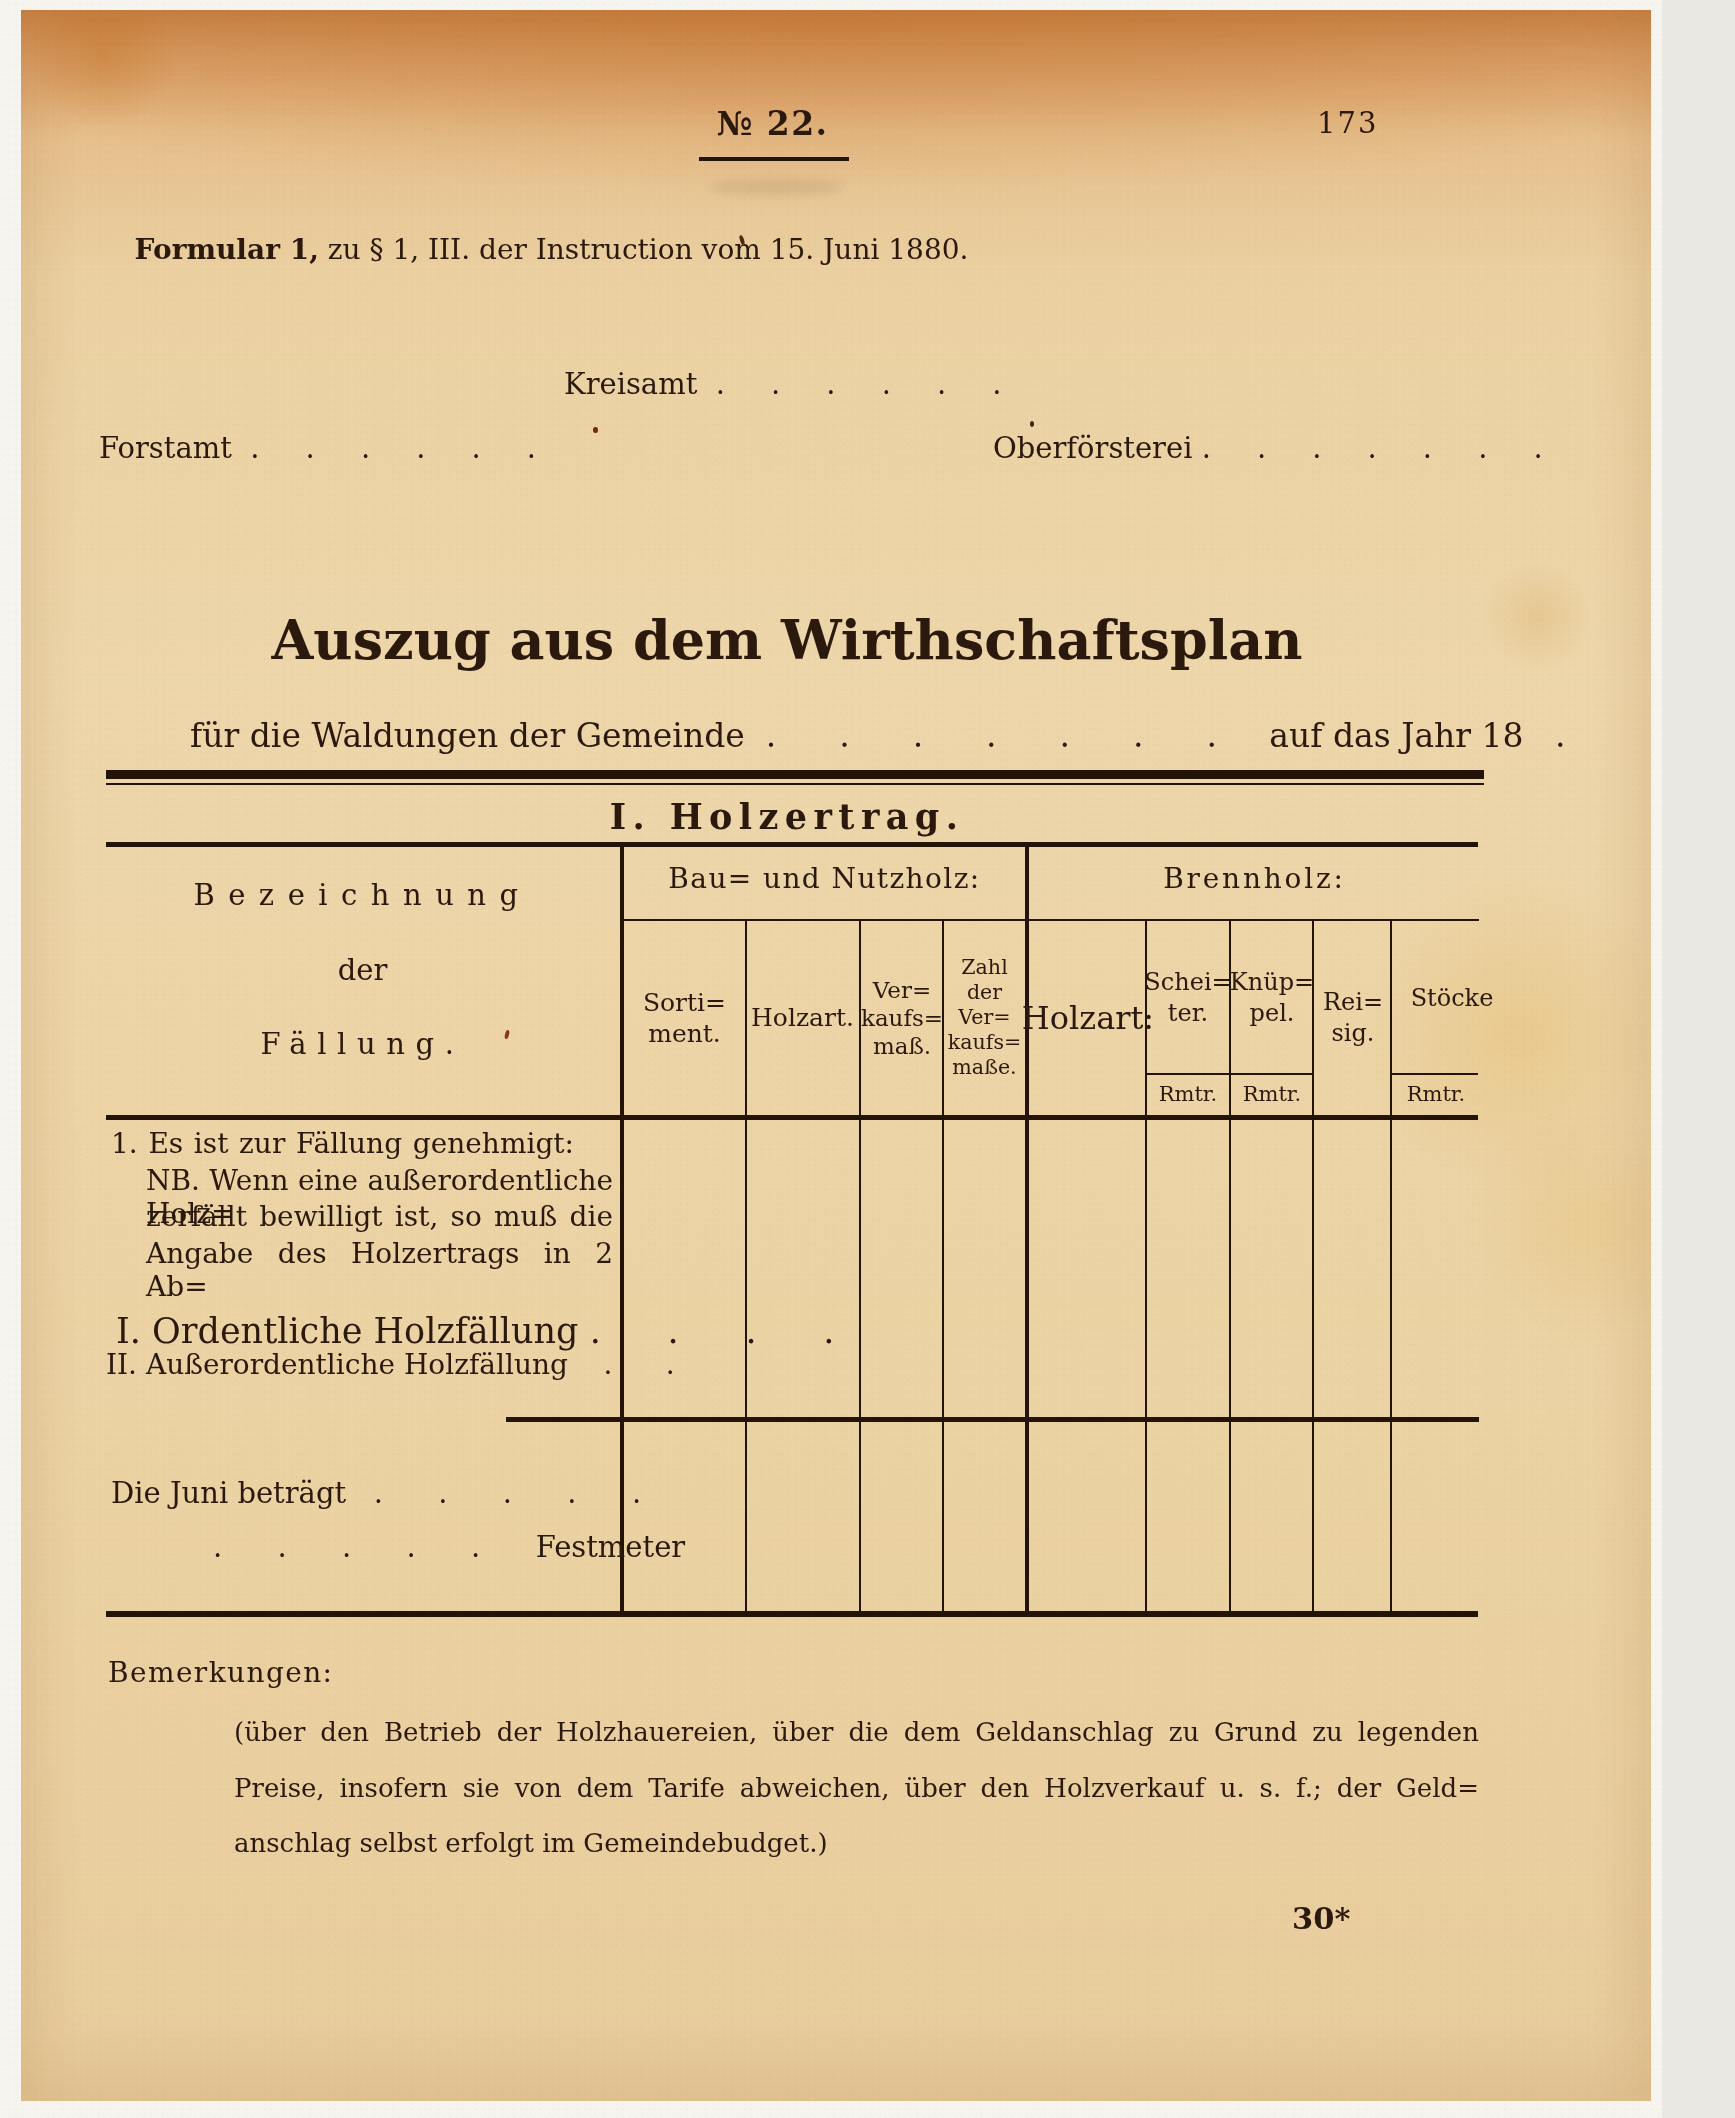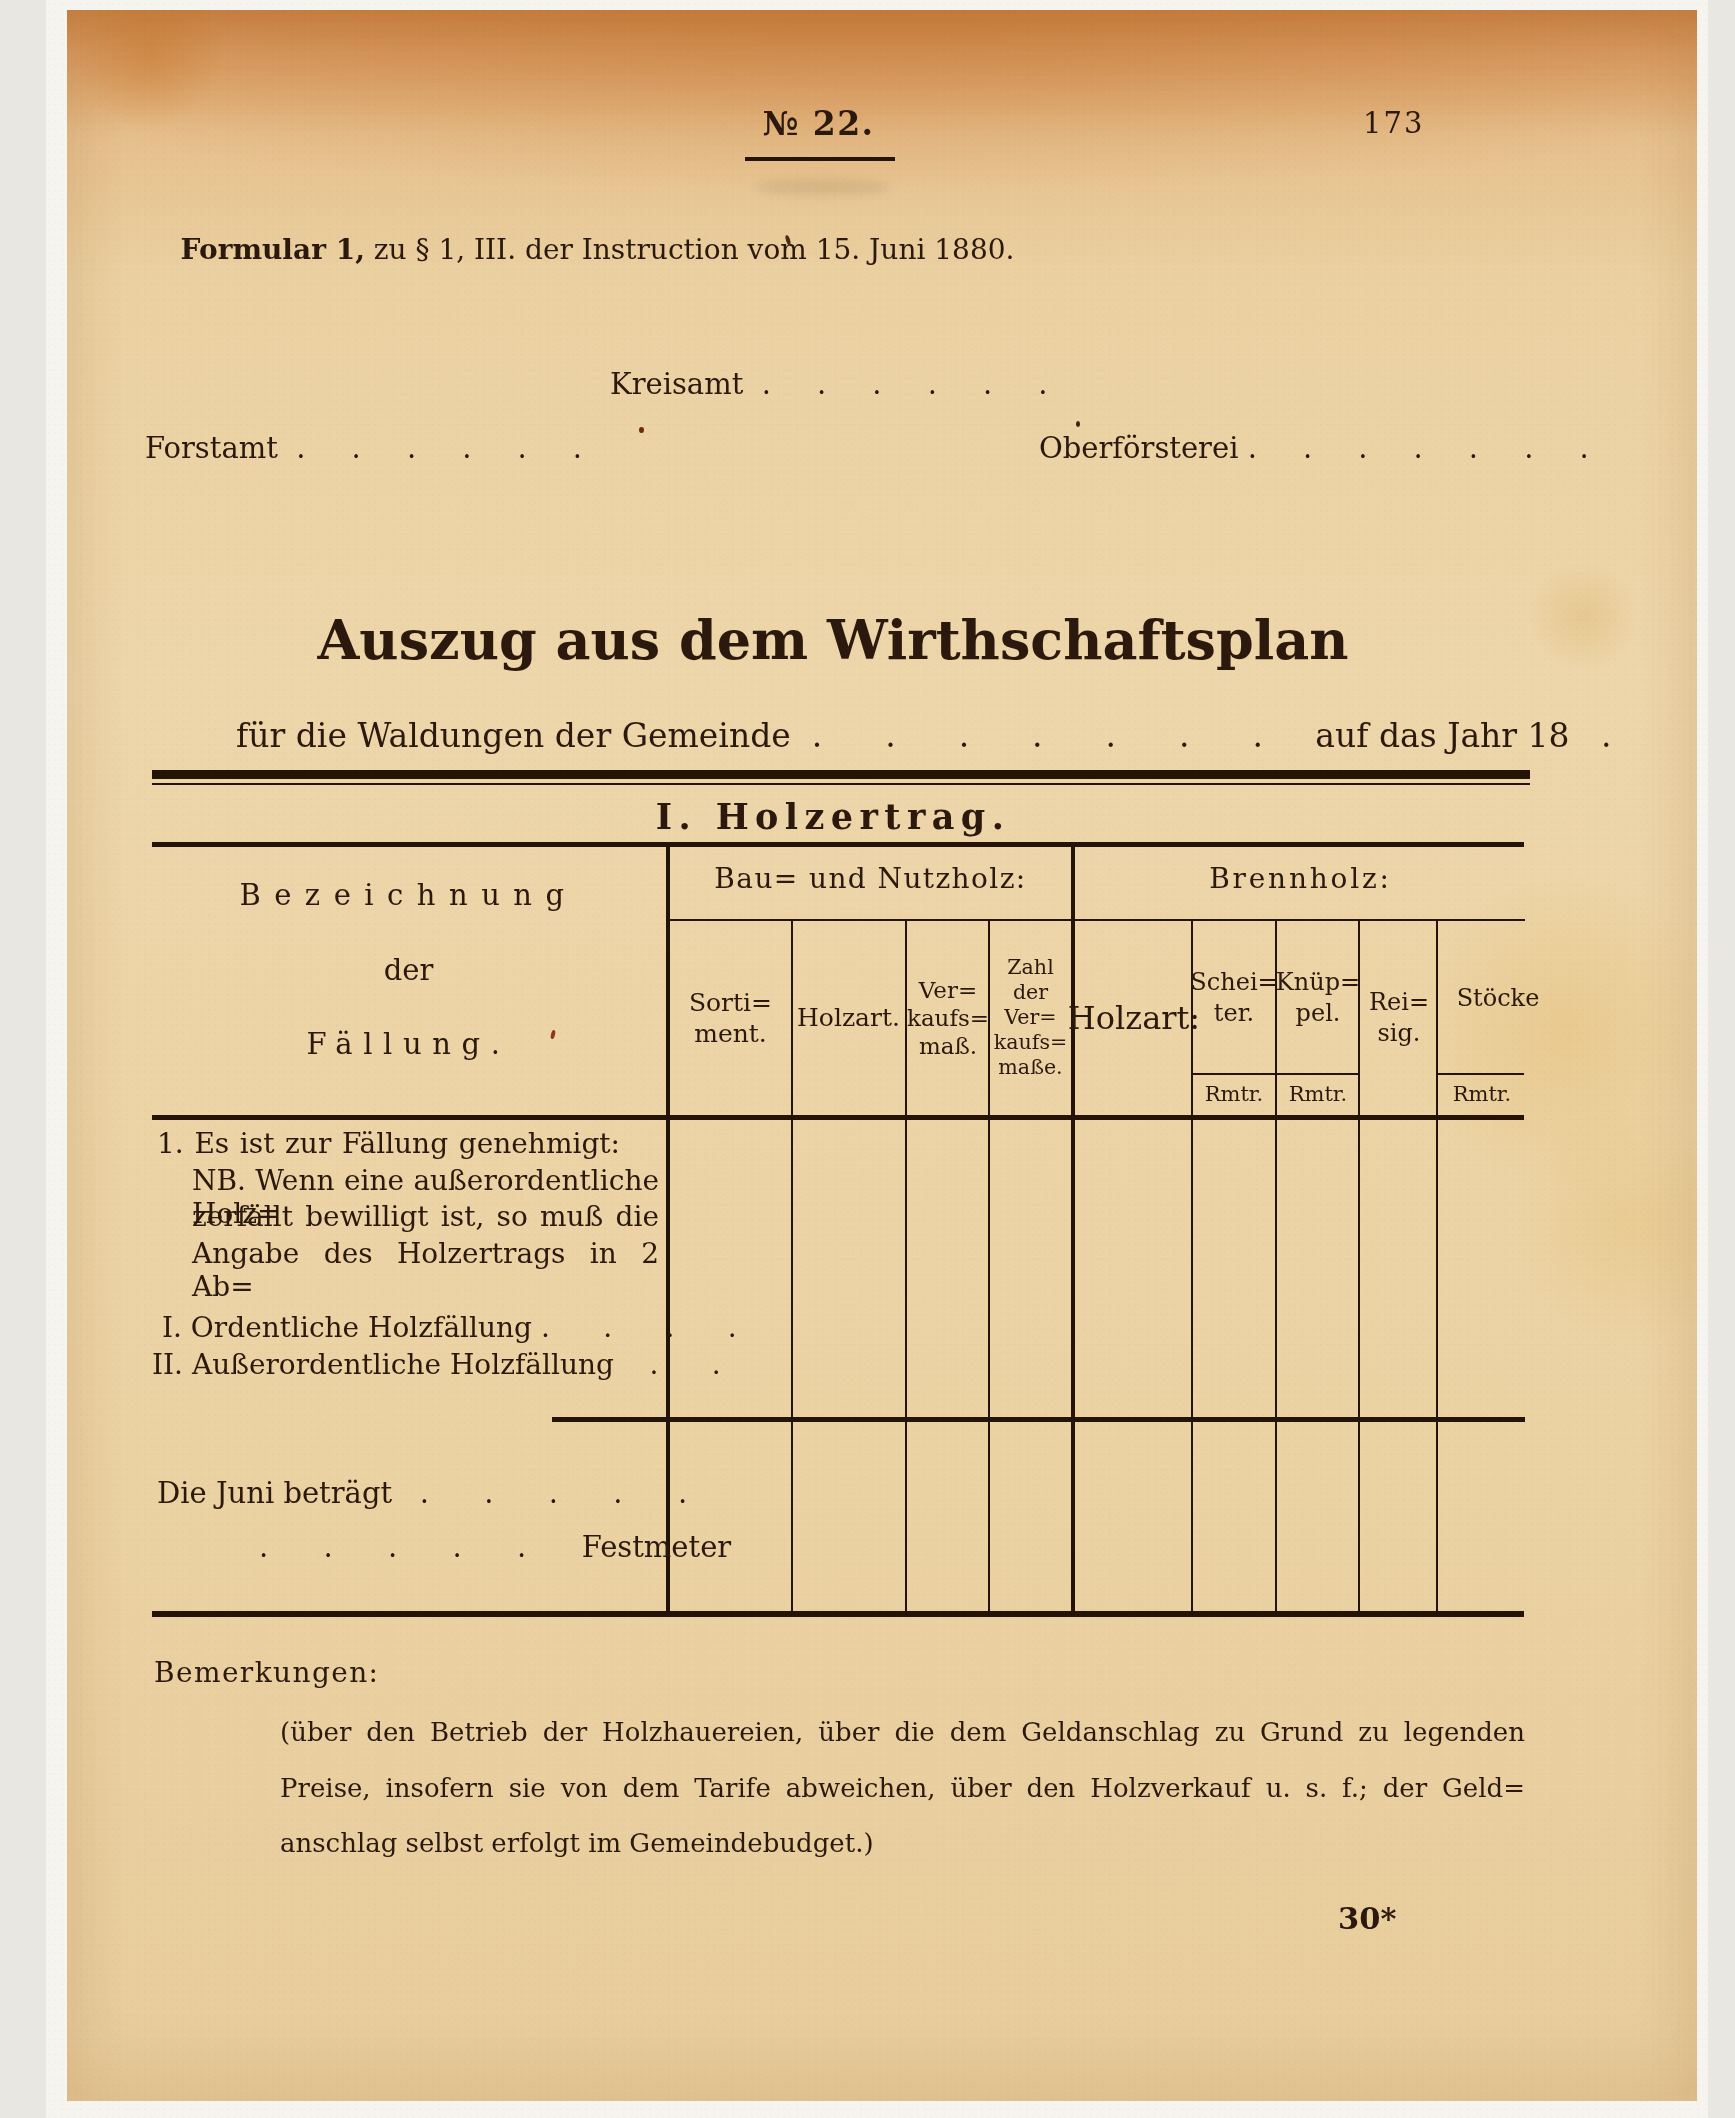--- a/index.html
+++ b/index.html
@@ -1,17 +1,17 @@
 <!DOCTYPE html>
 <html style="font-size:11.3px"><head>
 <meta charset="utf-8">
 <style>
   html,body{margin:0;padding:0;background:#e9e7e1;}
   .scan{position:relative;width:1662px;height:2119px;background:#f6f4ee;overflow:hidden;
-        font-family:"DejaVu Serif","Liberation Serif",serif;color:#2b190d;margin-left:46px;}
+        font-family:"DejaVu Serif","Liberation Serif",serif;color:#2b190d;}
   .paper{position:absolute;left:21px;top:10px;right:11.3px;bottom:18.4px;
     background:
       radial-gradient(circle 227px at 92% 49%, rgba(219,160,45,0.20), transparent 70%),
       radial-gradient(circle 170px at 96% 58%, rgba(219,160,45,0.16), transparent 70%),
       radial-gradient(circle 106px at 5% 2%, rgba(198,118,40,0.38), transparent 72%),
       radial-gradient(circle 78px at 93% 29%, rgba(208,150,60,0.22), transparent 70%),
       radial-gradient(ellipse 1134px 184px at 50% 0%, rgba(198,117,47,0.50), transparent 100%),
       linear-gradient(180deg,#cf8a4e 0%,#dda36a 2%,#e6c08d 6%,#ebd1a2 13%,#edd6aa 32%,#ebd2a3 72%,#e8cc9c 100%);
     box-shadow: inset 0 -35px 57px rgba(150,90,30,.10), inset 0 50px 64px rgba(140,70,20,.10);}
   .grain{position:absolute;inset:0;opacity:.5;pointer-events:none;
@@ -102,21 +102,21 @@
 sig.</div>
   <div class="abs ink cell" style="left:1393px;top:923px;width:86px;height:149px;font-size:24px;padding-left:16px;">Stöcke</div>
   <div class="abs ink cell" style="left:1147px;top:1075px;width:82px;height:38px;font-size:21px;">Rmtr.</div>
   <div class="abs ink cell" style="left:1231px;top:1075px;width:82px;height:38px;font-size:21px;">Rmtr.</div>
   <div class="abs ink cell" style="left:1393px;top:1075px;width:86px;height:38px;font-size:21px;">Rmtr.</div>
 
   <div class="abs ink just" style="left:111px;top:1127px;width:463px;font-size:28px;">1. Es ist zur Fällung genehmigt:</div>
   <div class="abs ink just" style="left:146px;top:1164px;width:467px;font-size:28px;">NB. Wenn eine außerordentliche Holz=</div>
   <div class="abs ink just" style="left:146px;top:1200px;width:467px;font-size:28px;">zerfällt bewilligt ist, so muß die</div>
   <div class="abs ink just" style="left:146px;top:1237px;width:467px;font-size:28px;">Angabe des Holzertrags in 2 Ab=</div>
-  <div class="abs ink pre" style="left:116px;top:1311px;font-size:28px;text-align:center;">I. Ordentliche Holzfällung .      .      .      .</div>
+  <div class="abs ink pre" style="left:116px;top:1311px;font-size:35px;text-align:center;">I. Ordentliche Holzfällung .      .      .      .</div>
   <div class="abs ink pre" style="left:106px;top:1348px;font-size:28px;">II. Außerordentliche Holzfällung    .      .</div>
 
   <div class="abs ink pre" style="left:111px;top:1476px;font-size:29px;">Die Juni beträgt   .      .      .      .      .</div>
   <div class="abs ink pre" style="left:213px;top:1530px;font-size:29px;">.      .      .      .      .      Festmeter</div>
 
   <div class="abs ink" style="left:108px;top:1656px;font-size:28px;letter-spacing:1.4px;">Bemerkungen:</div>
   <div class="abs ink just" style="left:234px;top:1717px;width:1245px;font-size:26px;">(über den Betrieb der Holzhauereien, über die dem Geldanschlag zu Grund zu legenden</div>
   <div class="abs ink just" style="left:234px;top:1773px;width:1245px;font-size:26px;">Preise, insofern sie von dem Tarife abweichen, über den Holzverkauf u. s. f.; der Geld=</div>
   <div class="abs ink" style="left:234px;top:1828px;width:1245px;font-size:26px;">anschlag selbst erfolgt im Gemeindebudget.)</div>
 

